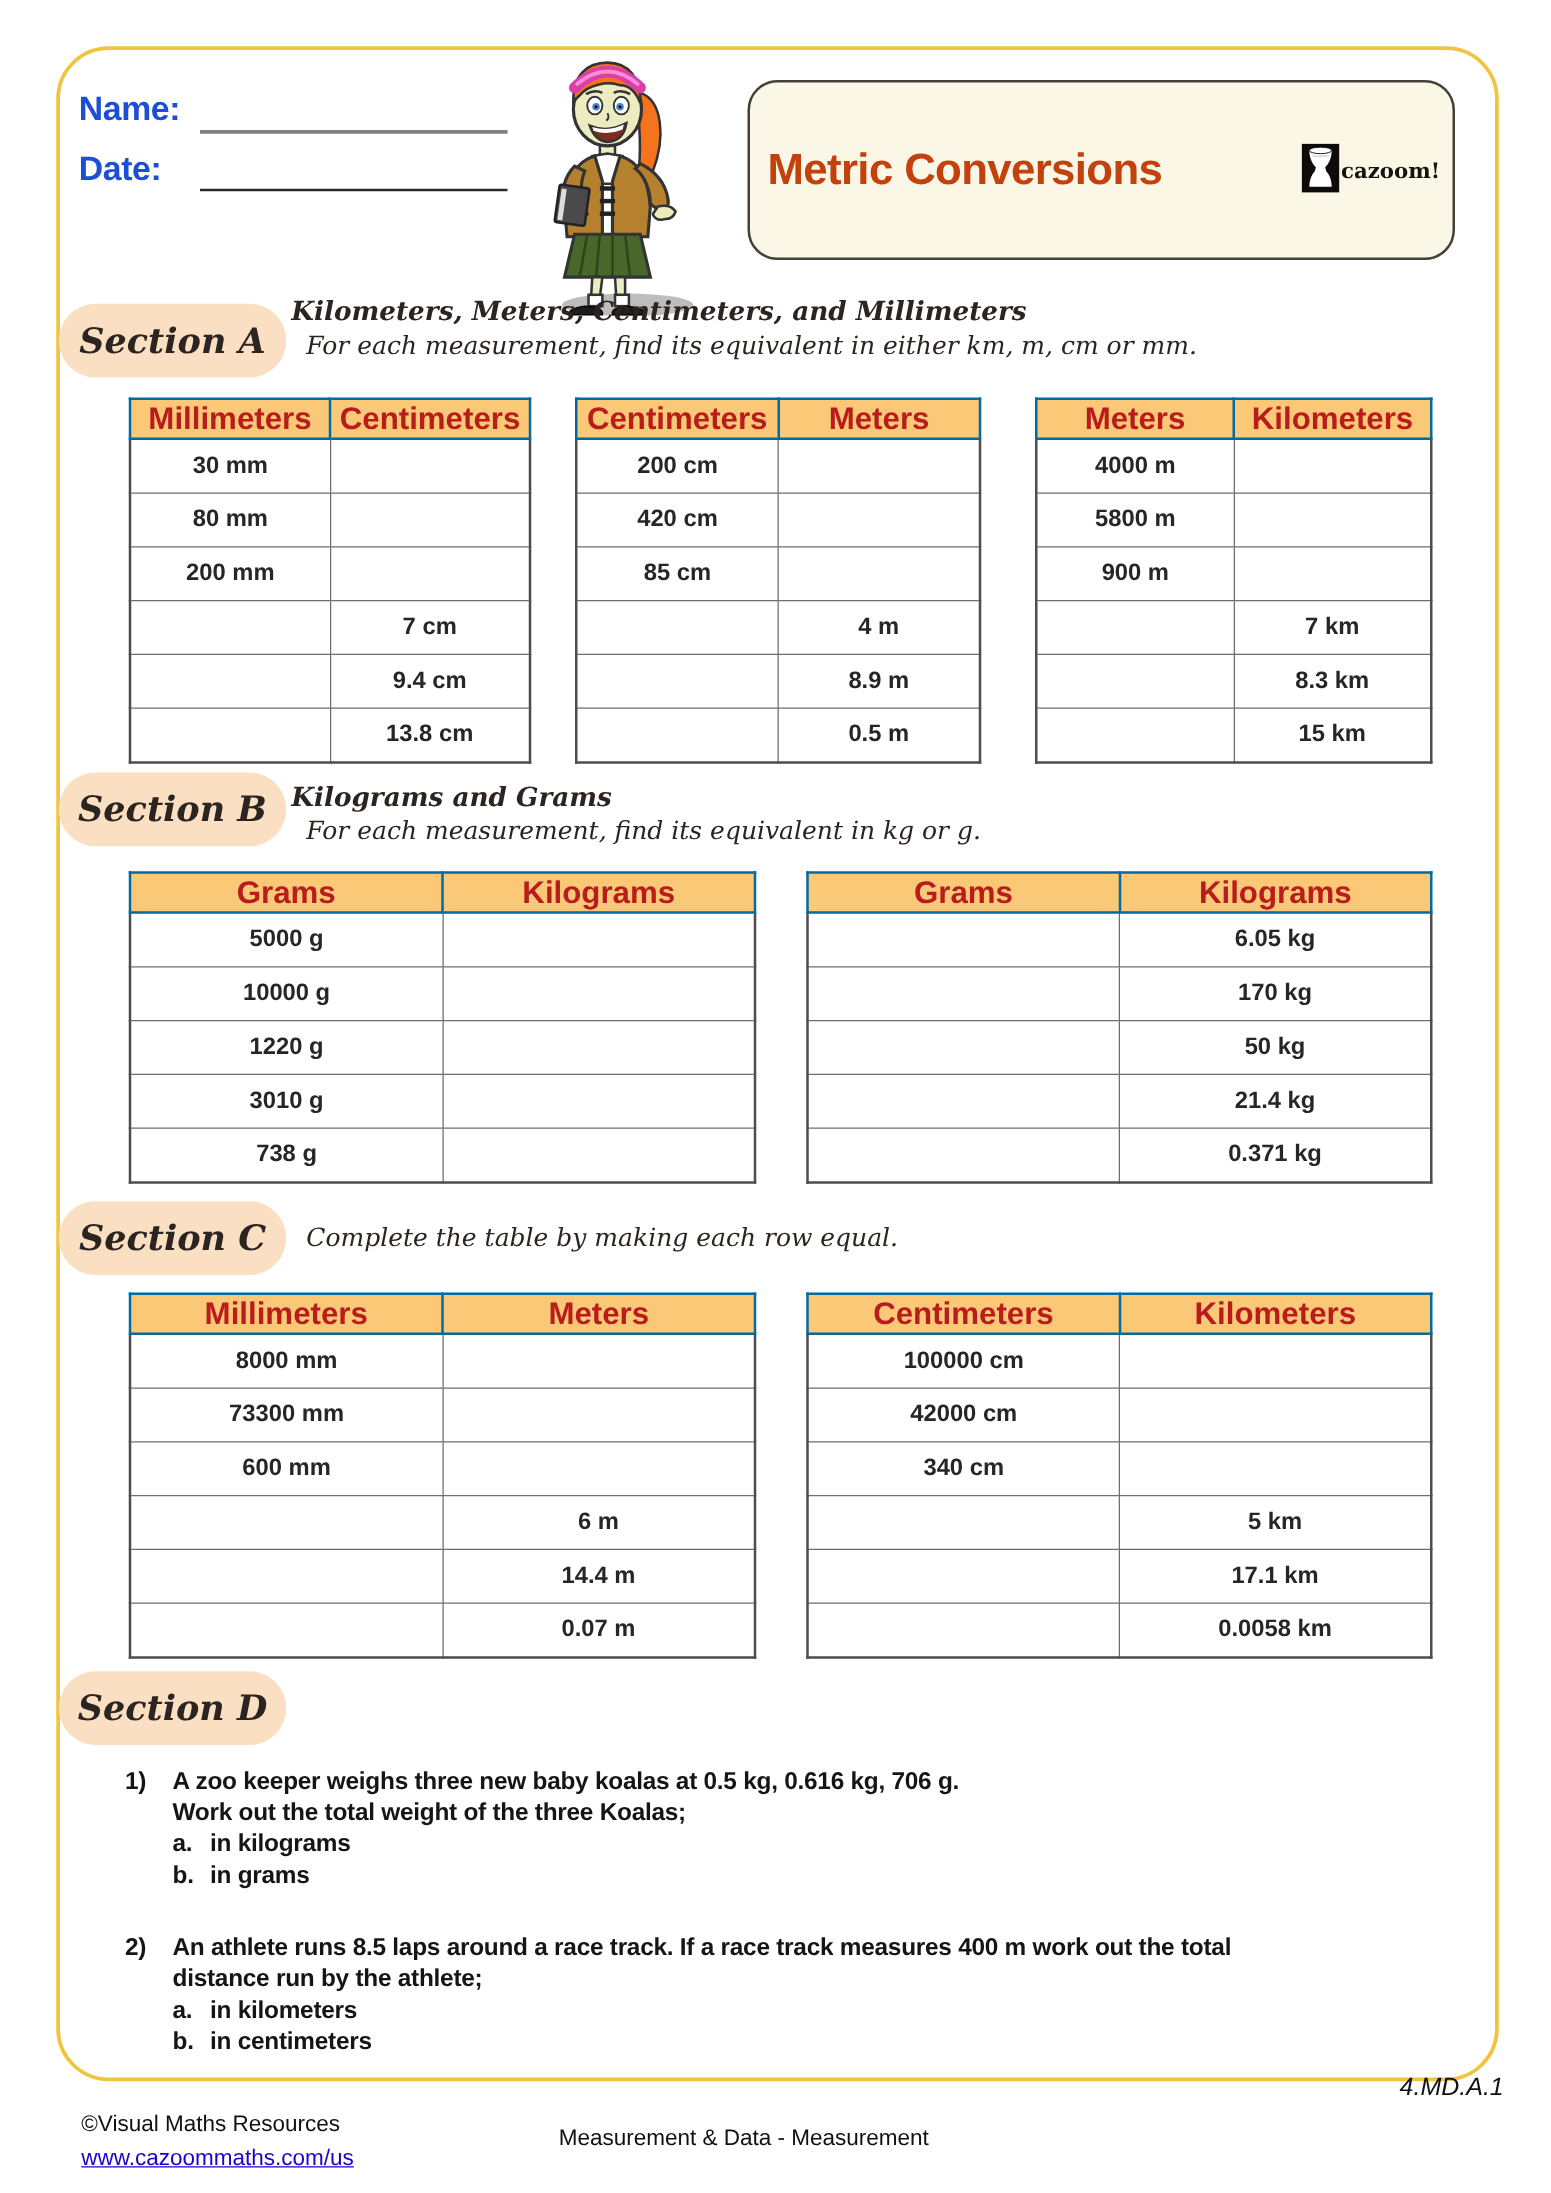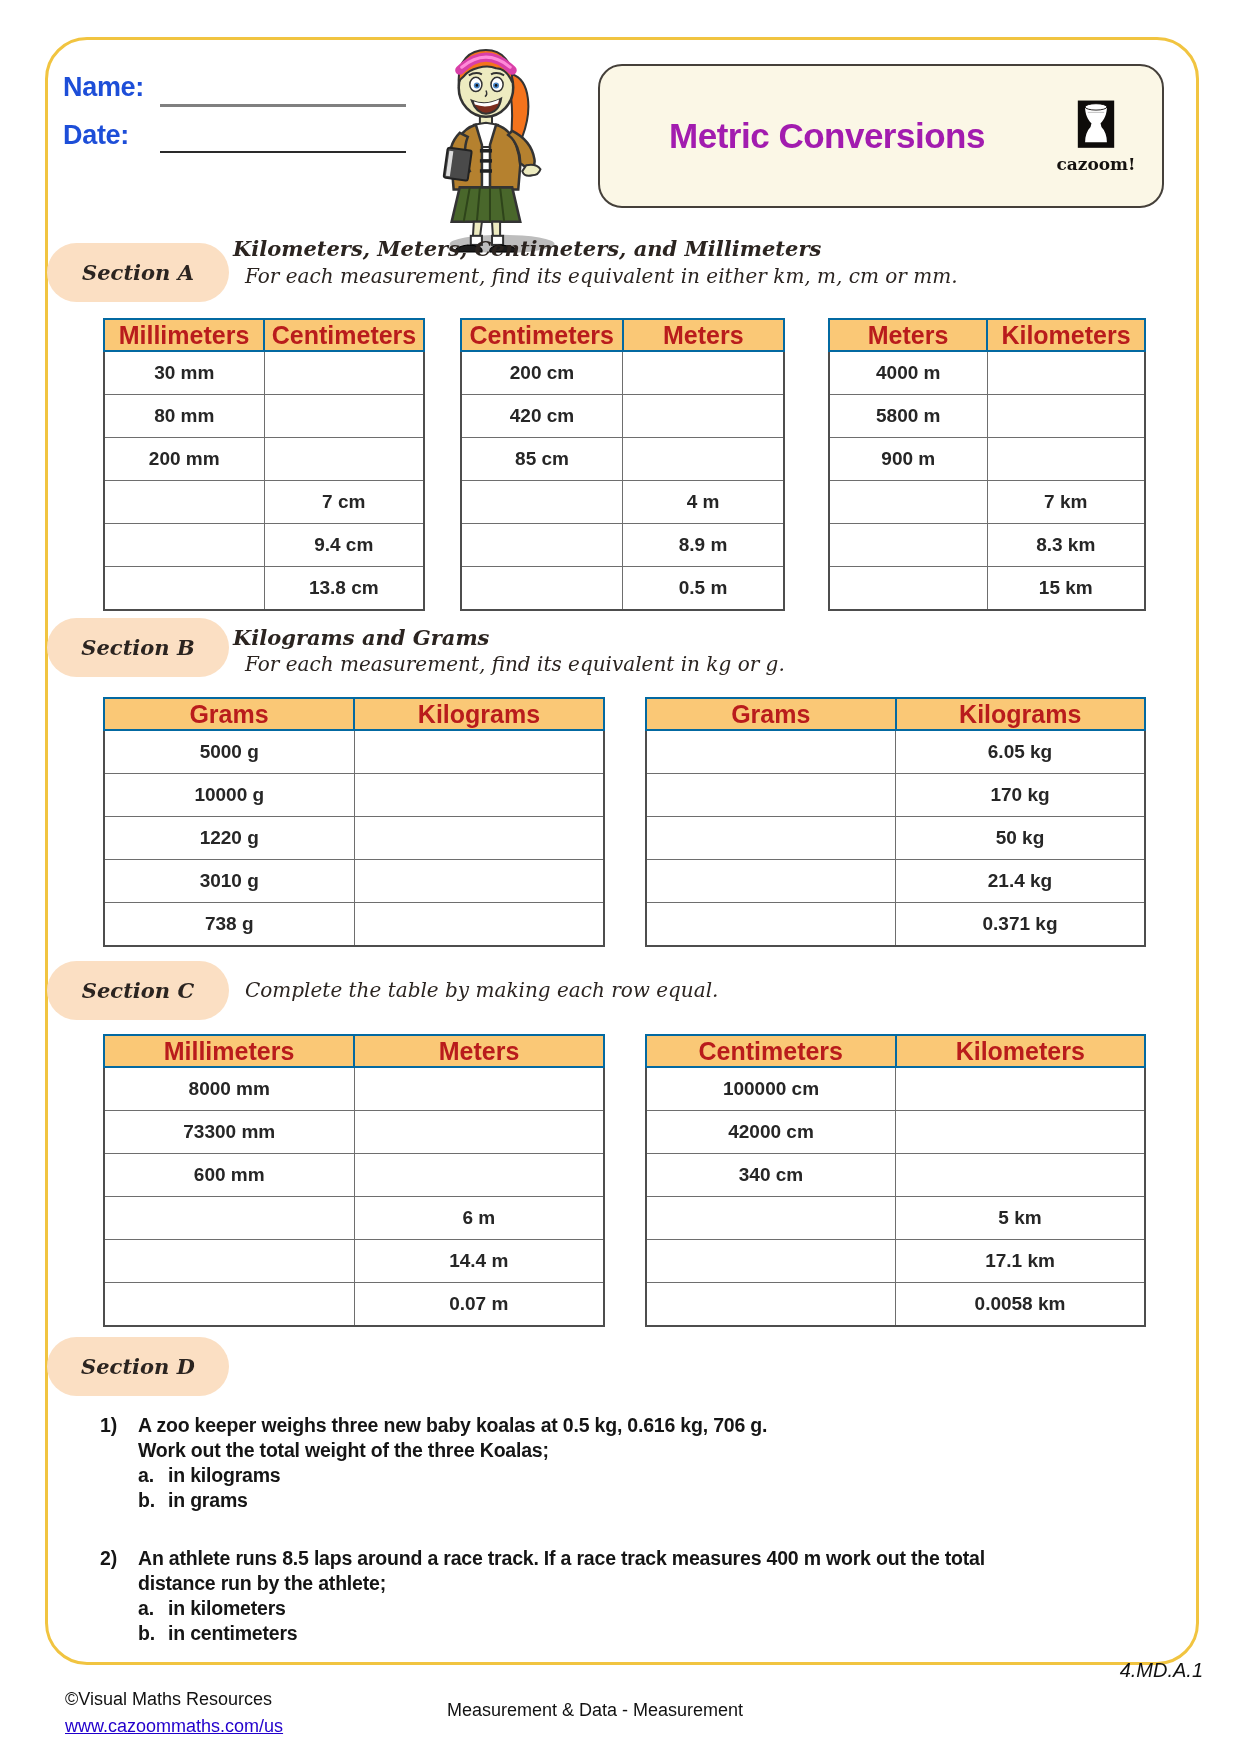--- a/index.html
+++ b/index.html
@@ -16,29 +16,29 @@
   .write-line{position:absolute;height:0;}
   .name-line{left:160px;top:104px;width:246px;border-top:3px solid #808080;}
   .date-line{left:160px;top:151px;width:246px;border-top:2px solid #2a2a2a;}
 
   
   .girl{position:absolute;left:413px;top:40px;width:156px;height:214px;}
 
   
   .title-box{position:absolute;left:598px;top:64px;width:566px;height:144px;background:#FBF7E6;
         border:2.5px solid #45403A;border-radius:24px;display:flex;align-items:center;box-sizing:border-box;}
-  .title-text{flex:1;text-align:center;font-size:35px;font-weight:bold;color:#a21caf;letter-spacing:-0.5px;padding-left:14px;}
-  .logo{width:112px;display:flex;flex-direction:column;align-items:center;margin-right:10px;}
+  .title-text{flex:1;font-size:35px;font-weight:bold;color:#c2410c;letter-spacing:-0.5px;padding-left:14px;}
+  .logo{width:112px;display:flex;flex-direction:row;align-items:center;margin-right:10px;}
   .logo svg{width:40px;height:54px;}
   .logo-text{font-family:"DejaVu Serif",serif;font-weight:bold;font-size:17px;color:#15120F;margin-top:1px;}
 
   
   .sec-label{position:absolute;left:47px;width:182px;height:59px;background:#FBDFC3;border-radius:30px;
         display:flex;align-items:center;justify-content:center;
-        font-family:"DejaVu Serif",serif;font-style:italic;font-weight:bold;font-size:21px;color:#2B2420;}
+        font-family:"DejaVu Serif",serif;font-style:italic;font-weight:bold;font-size:28px;color:#2B2420;}
   .lbl-a{top:243px;} .lbl-b{top:618px;} .lbl-c{top:961px;} .lbl-d{top:1337px;}
   .sec-heading{position:absolute;left:233px;font-family:"DejaVu Serif",serif;font-style:italic;
         font-weight:bold;font-size:21px;color:#2B2420;}
   .head-a{top:236px;} .head-b{top:625px;}
   .sec-sub{position:absolute;left:245px;font-family:"DejaVu Serif",serif;font-style:italic;
         font-size:20px;color:#2B2420;}
   .sub-a{top:264px;} .sub-b{top:652px;} .sub-c{top:978px;}
 
   
   table.wtable{position:absolute;border-collapse:collapse;table-layout:fixed;background:#fff;

